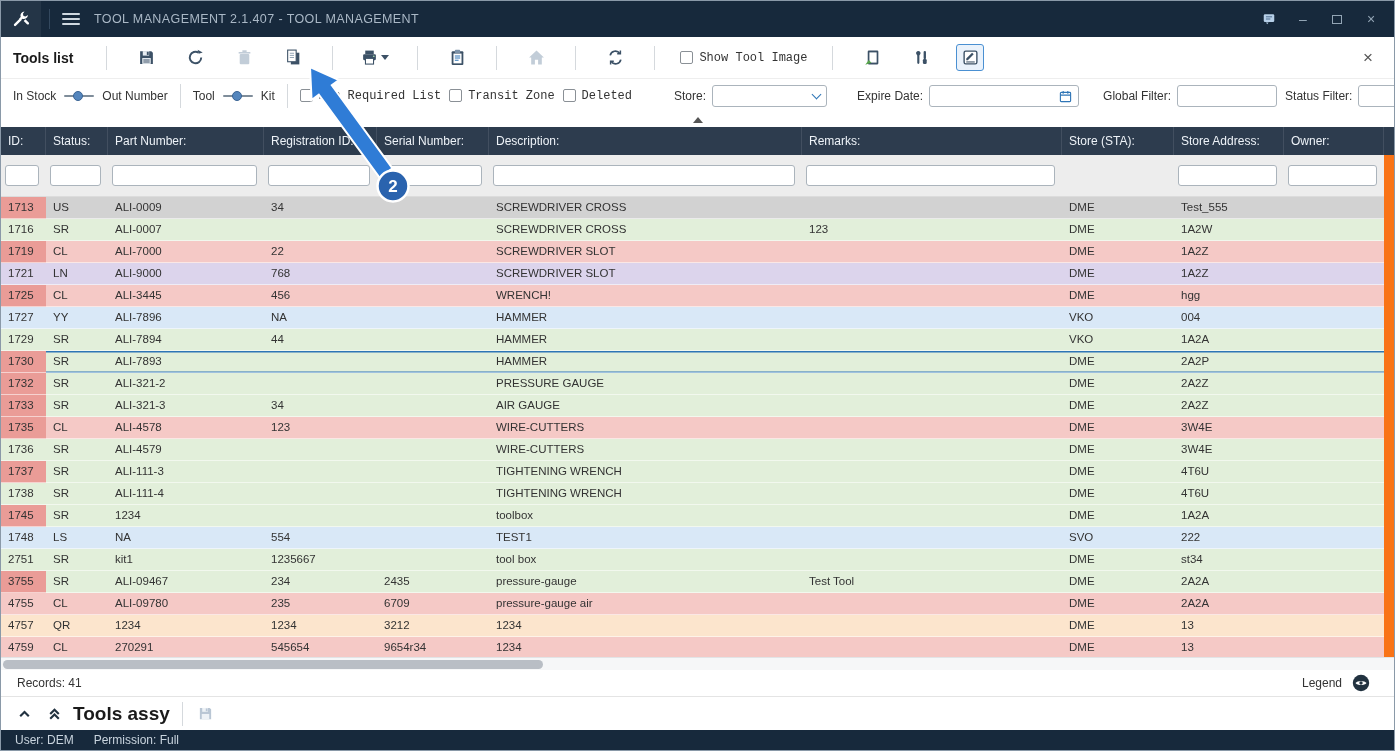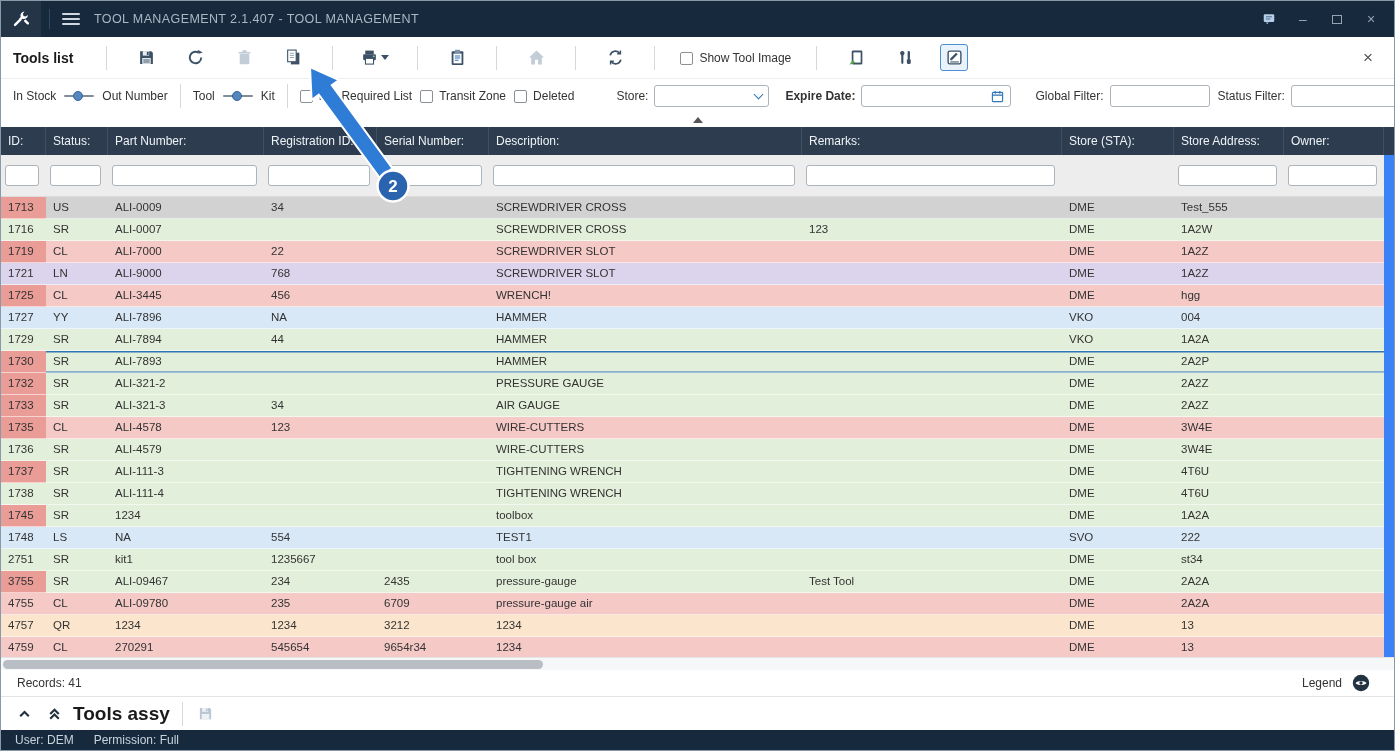--- a/index.html
+++ b/index.html
@@ -1,19 +1,19 @@
 <!DOCTYPE html>
 <html style="--titlebar: #17293c; --table-header: #2d3c4e; --accent: #2e75b6; --row-green: #e2efda; --row-pink: #f5c9c6; --row-purple: #dcd4ec; --row-blue: #d9e8f7; --row-orange: #fce5cd; --row-gray: #d2d2d2; --id-alert: #ea9c97; --callout-blue: #2f7cd6; --callout-badge: #2a63ae;"><head>
 <meta charset="utf-8">
 <style>
   * { box-sizing: border-box; margin: 0; padding: 0; }
   html,body { background:#e9e9e9; }
   body { font-family: "Liberation Sans", "DejaVu Sans", sans-serif; }
   .window{
-    position:relative; width:1395px; height:751px; background:#3b82f6;
+    position:relative; width:1395px; height:751px; background:#f97316;
     border:1px solid #8a99a8; overflow:hidden; display:flex; flex-direction:column;
   }
 
   
   .titlebar{
     height:36px; flex:0 0 36px; background:var(--titlebar,#17293c);
     display:flex; align-items:center; padding:0 8px 0 0; color:#b9c5d1;
   }
   .app-logo{ width:40px; height:36px; display:flex; align-items:center; justify-content:center; background:rgba(255,255,255,0.06); }
   .tb-sep{ width:1px; height:20px; background:#33485e; margin:0 8px; }
@@ -29,39 +29,39 @@
     height:42px; flex:0 0 42px; background:#fff; display:flex; align-items:center;
     gap:21px; padding:0 12px; border-bottom:1px solid #eee;
   }
   .tl-heading{ font-size:14px; font-weight:bold; color:#1a1a1a; margin-right:8px; white-space:nowrap; }
   .vsep{ width:1px; height:24px; background:#d5d9dd; margin:0 4px; flex:0 0 1px; }
   .tbtn{ min-width:28px; height:27px; display:flex; align-items:center; justify-content:center; border-radius:3px; cursor:pointer; padding:0 3px; }
   .tbtn svg{ width:17px; height:17px; display:block; }
   .tbtn.active{ border:1.6px solid #4a90d2; background:#eaf2fb; }
   .dropdown-caret{ width:0; height:0; border-left:4px solid transparent; border-right:4px solid transparent; border-top:5px solid #3c5166; margin-left:3px; }
   .cb{ width:13px; height:13px; border:1px solid #8a9096; border-radius:2px; background:#fff; flex:0 0 13px; cursor:pointer; }
-  .cb-group{ display:flex; align-items:flex-end; gap:6px; }
+  .cb-group{ display:flex; align-items:flex-start; gap:6px;font-family:Liberation Mono, monospace; }
   .cb-label{ font-size:12px; color:#333; white-space:nowrap; }
   .tl-close{ margin-left:auto; font-size:17px; color:#555; width:28px; height:26px; display:flex; align-items:center; justify-content:center; cursor:pointer; }
 
   
   .filterbar{
     height:34px; flex:0 0 34px; display:flex; align-items:center; gap:8px;
     padding:0 12px; font-size:12px; color:#333; background:#fff;
   }
   .lbl{ white-space:nowrap; }
   .toggle{ position:relative; width:30px; height:13px; cursor:pointer; flex:0 0 30px; }
   .toggle .track{ position:absolute; left:0; right:0; top:5px; height:2.5px; background:#7f8d9a; border-radius:2px; }
   .toggle .knob{ position:absolute; left:9px; top:1.5px; width:10px; height:10px; border-radius:50%; background:#5586bd; border:1px solid #3b6494; }
   .selbox{ height:22px; background:#fff; border:1px solid #abb4bc; border-radius:3px; display:flex; align-items:center; justify-content:flex-end; padding:0 6px; cursor:pointer; }
   .selbox .chev{ width:7px; height:7px; border-right:1.7px solid var(--accent,#2e75b6); border-bottom:1.7px solid var(--accent,#2e75b6); transform:rotate(45deg); margin-top:-3px; }
   .txtbox{ height:22px; background:#fff; border:1px solid #abb4bc; border-radius:3px; padding:0 5px; font-size:12px; font-family:inherit; }
   .grp{ display:flex; align-items:center; gap:6px; }
   .grp-store{ margin-left:34px; }
-  .grp-expire{ margin-left:8px;font-weight:bold; }
+  .grp-expire{ margin-left:22px; }
   .grp-global{ margin-left:16px; }
   .grp-status{ margin-left:auto; }
 
   
   .caret-row{ height:14px; flex:0 0 14px; display:flex; align-items:center; justify-content:center; background:#fff; }
   .caret-up{ width:0; height:0; border-left:5px solid transparent; border-right:5px solid transparent; border-bottom:6px solid #555; cursor:pointer; }
 
   
   .grid{ display:grid; grid-template-columns:45px 62px 156px 113px 112px 313px 260px 112px 110px 1fr; width:1383px; }
   .thead-wrap{ height:28px; flex:0 0 28px; background:var(--table-header,#2d3c4e); }

